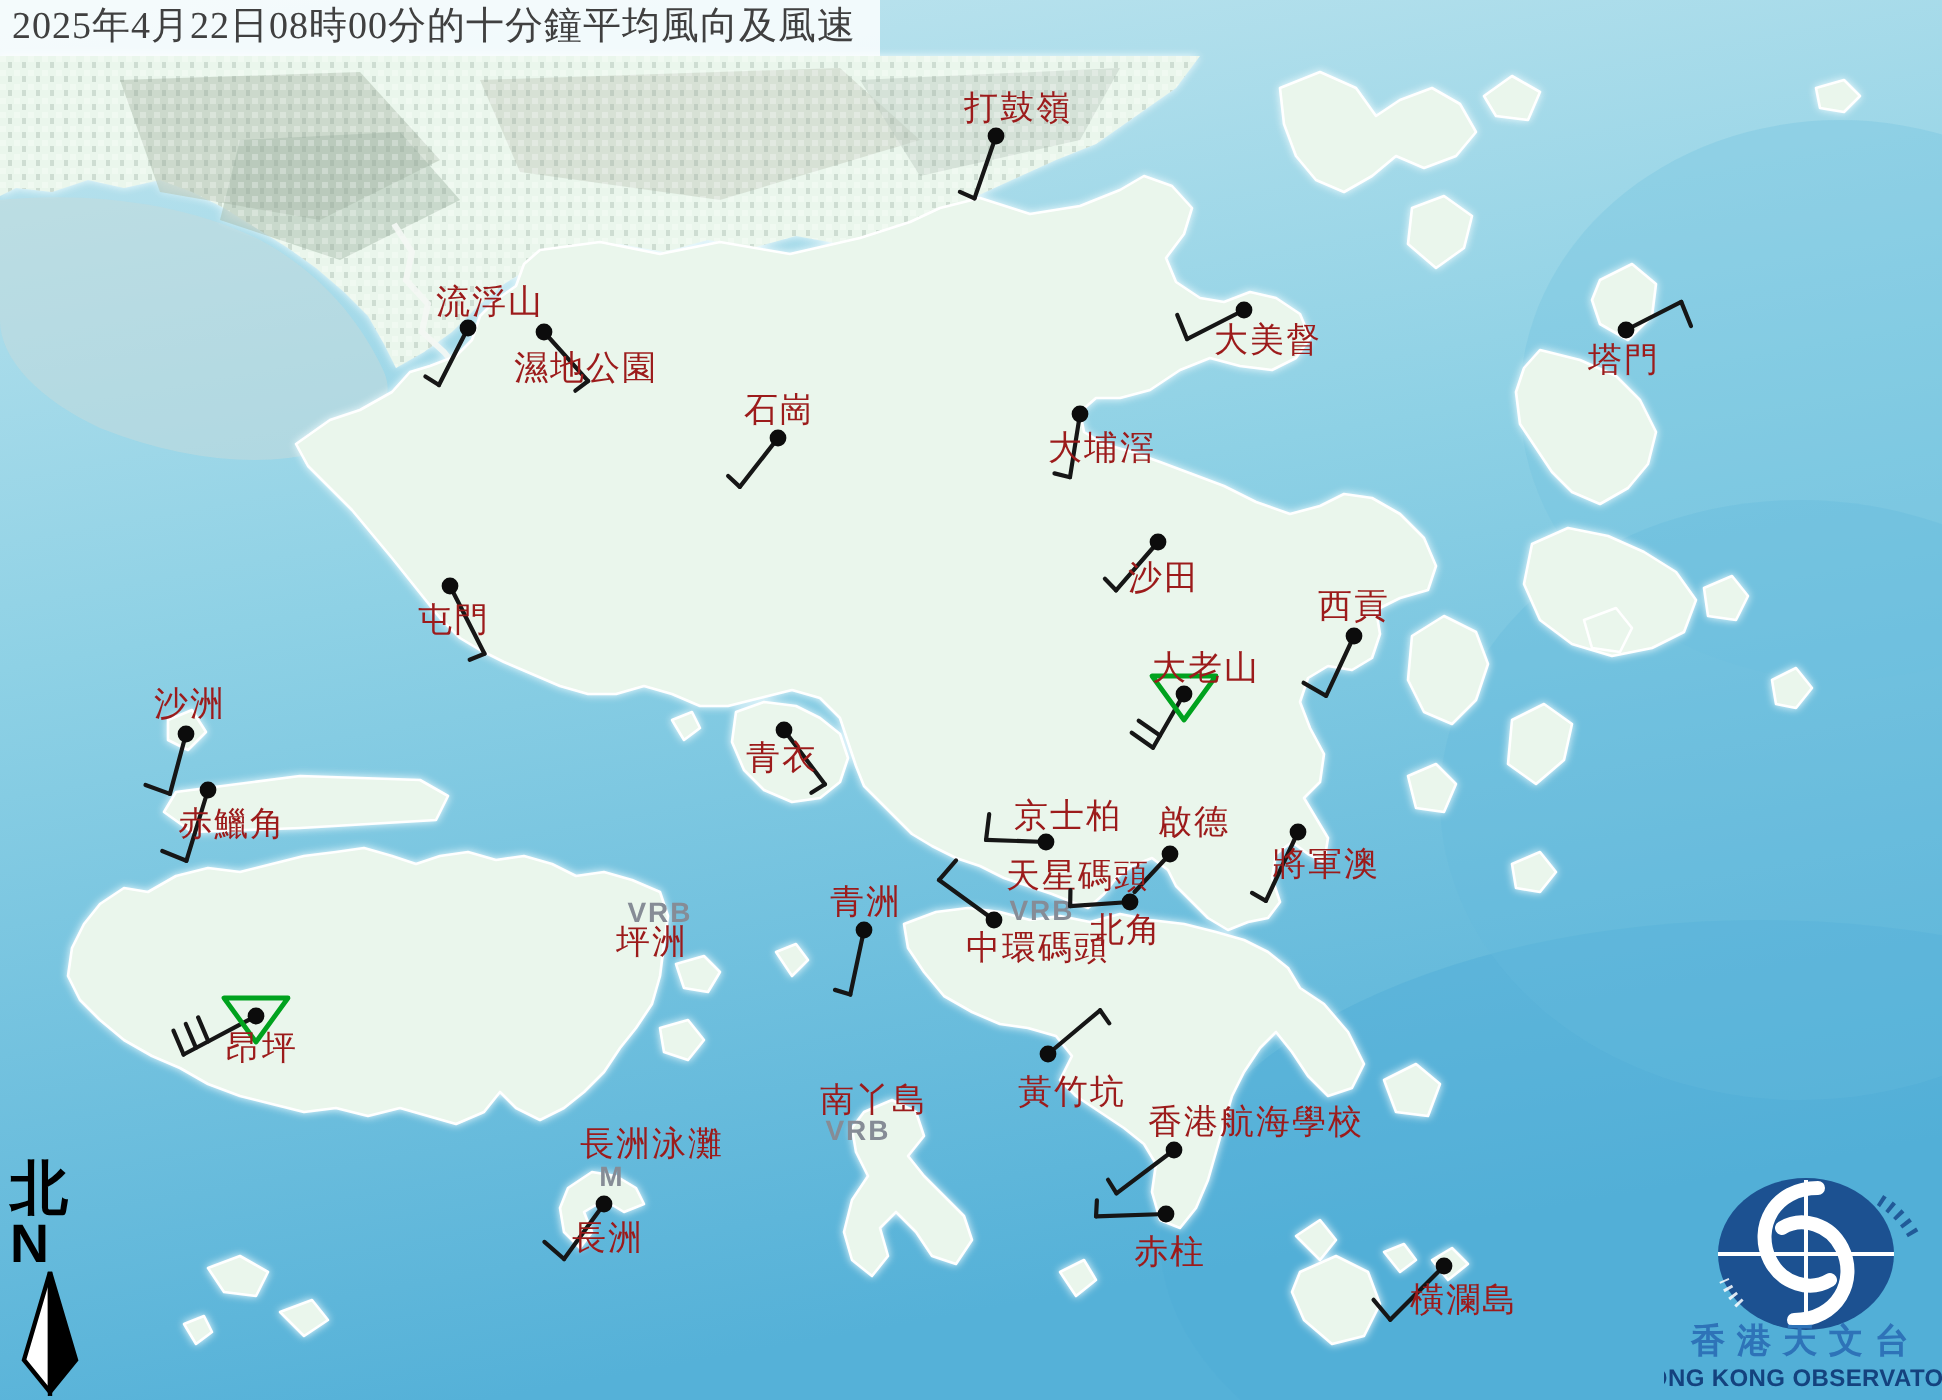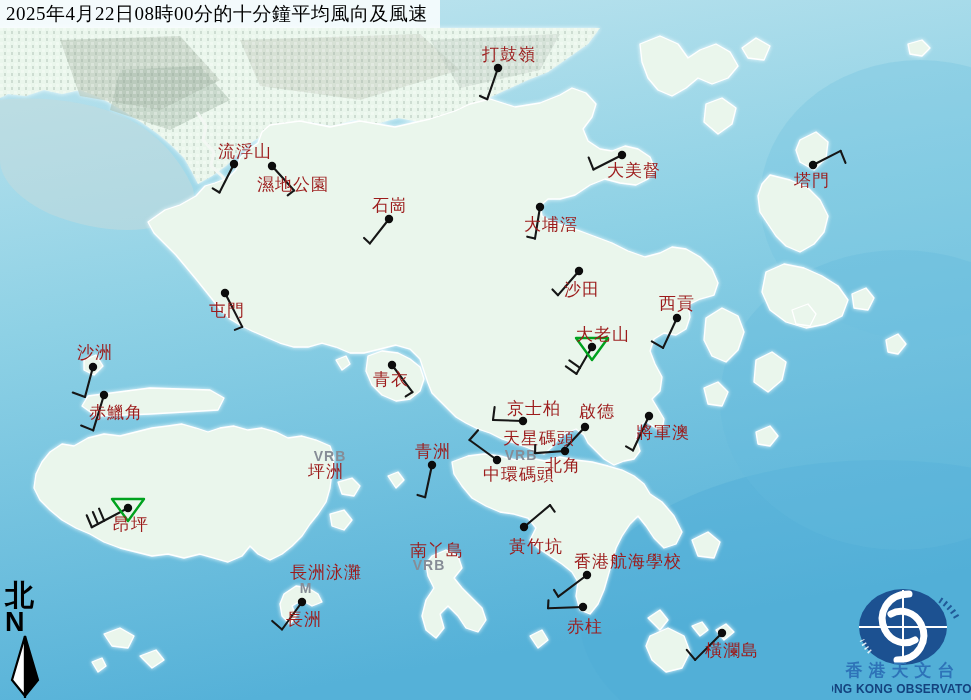--- a/index.html
+++ b/index.html
@@ -12,21 +12,21 @@
   .st-label{font-family:"Liberation Serif","DejaVu Serif",serif;font-size:17px;
             fill:#9c1b1b;letter-spacing:1px;}
   .st-vrb,.st-note{font-family:"Liberation Sans","DejaVu Sans",sans-serif;font-size:14px;
             font-weight:bold;fill:#868c96;letter-spacing:1px;}
   .barb{stroke:#161616;stroke-width:2.1;stroke-linecap:round;fill:none;}
   .dot{fill:#0c0c0c;}
   .gust{fill:none;stroke:#00a21e;stroke-width:2.4;stroke-linejoin:round;}
   #title-bar{position:absolute;left:0;top:0;height:28px;line-height:28px;
              background:rgba(255,255,255,.82);padding:0 12px 0 6px;
              font-family:"Liberation Serif","DejaVu Serif",serif;font-size:19px;
-             color:#000000;white-space:nowrap;letter-spacing:.5px;}
+             color:#404040;white-space:nowrap;letter-spacing:.5px;}
   #compass{position:absolute;left:5px;top:580px;width:46px;text-align:left;color:#000;}
   #compass .hanzi{font-family:"Liberation Serif","DejaVu Serif",serif;
                   font-size:29px;font-weight:bold;line-height:30px;}
   #compass .nletter{font-family:"Liberation Sans","DejaVu Sans",sans-serif;
                     font-size:27px;font-weight:900;line-height:24px;}
   #hko-logo{position:absolute;left:832px;top:580px;}
   .logo-cn{font-family:"Liberation Serif","DejaVu Serif",serif;font-size:17px;
            font-weight:bold;fill:#2e73b8;letter-spacing:6px;}
   .logo-en{font-family:"Liberation Sans","DejaVu Sans",sans-serif;font-size:12px;
            font-weight:bold;fill:#14427e;letter-spacing:.2px;}

